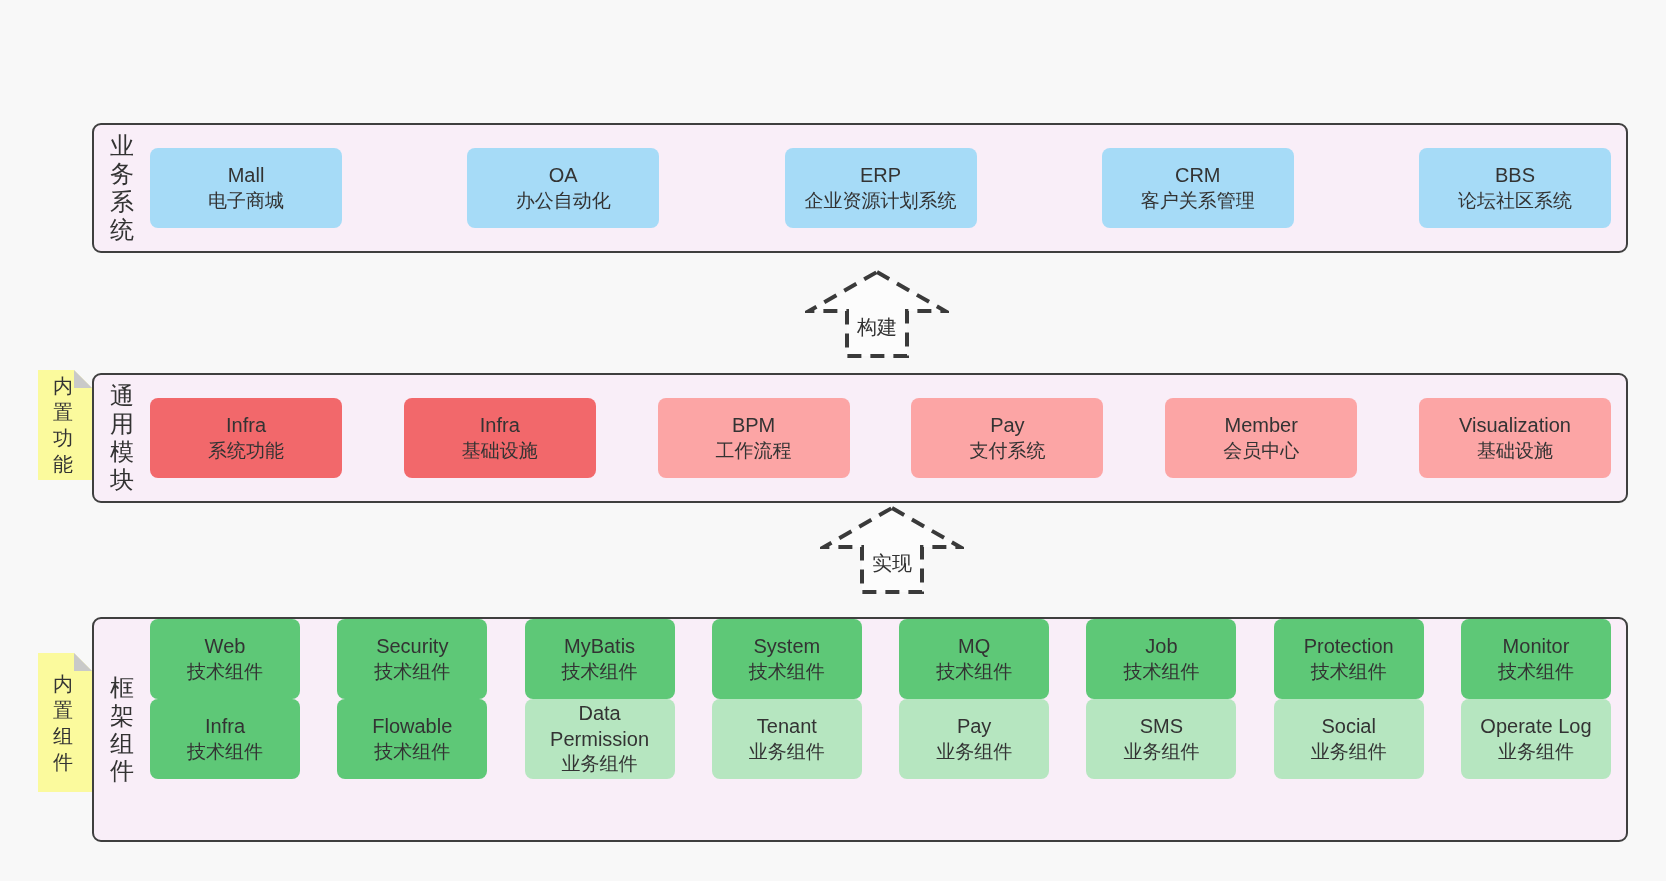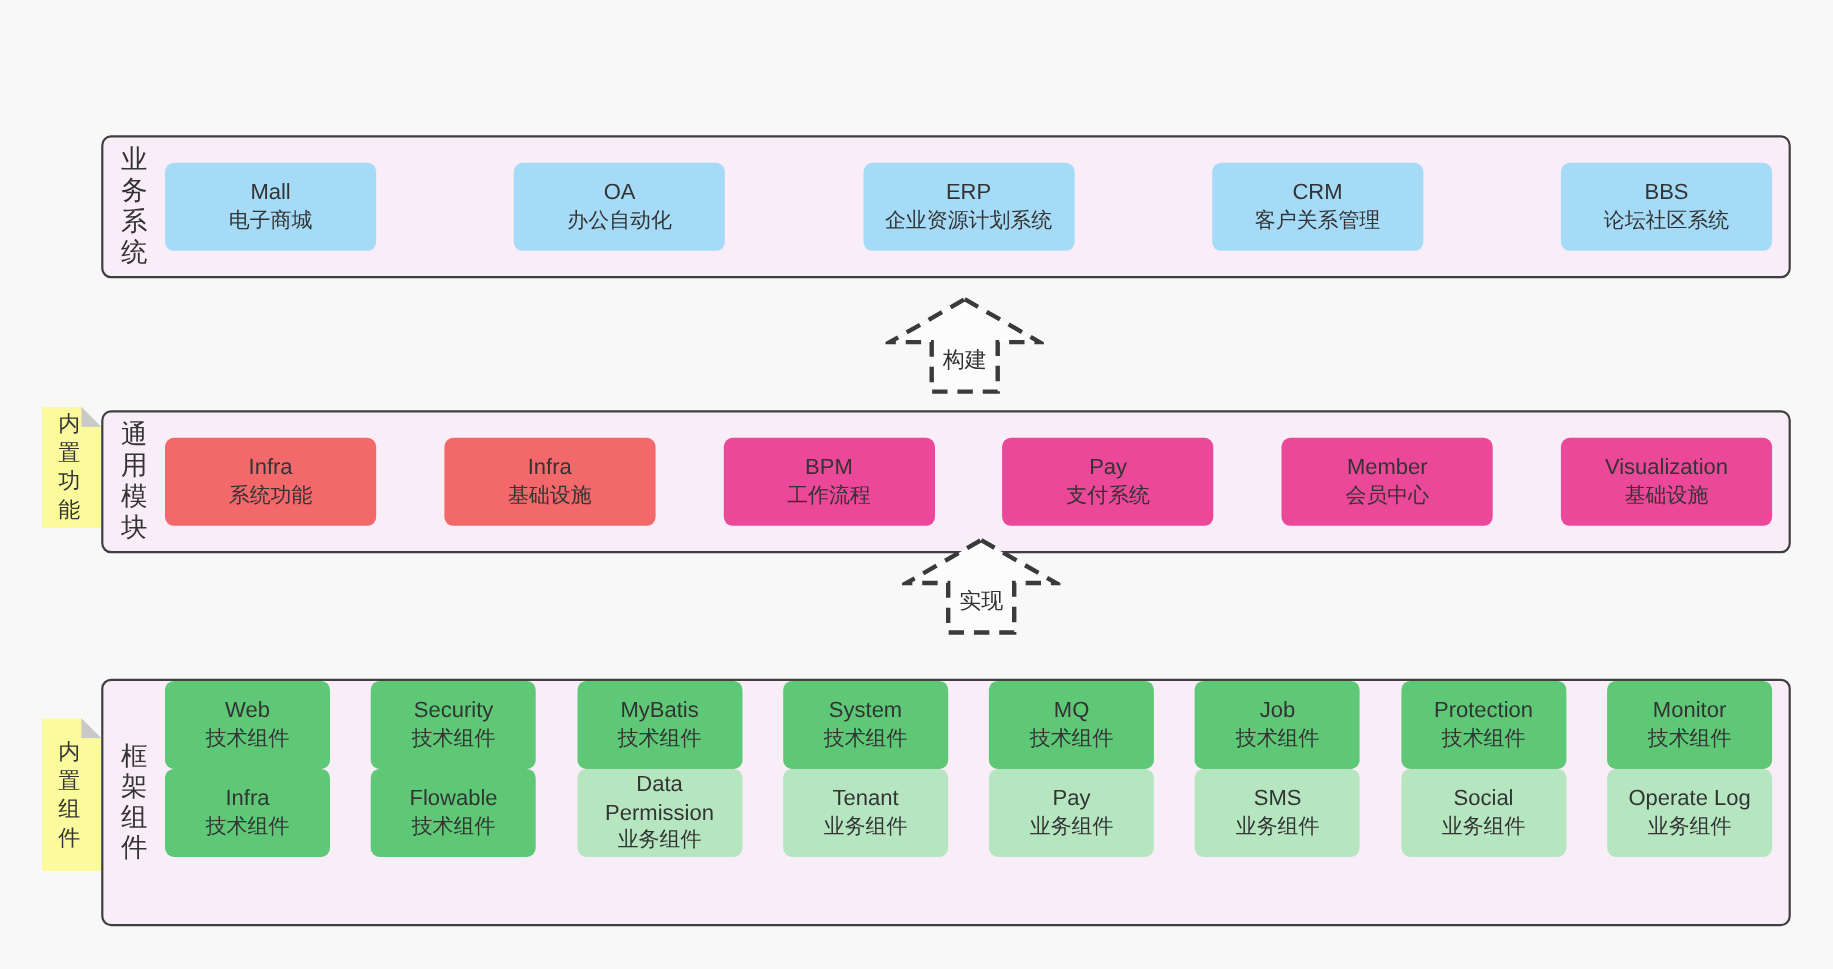--- a/index.html
+++ b/index.html
@@ -47,21 +47,21 @@
   .box{
     width:192px;height:80px;border-radius:8px;box-sizing:border-box;
     display:flex;flex-direction:column;justify-content:center;align-items:center;
     text-align:center;color:var(--text);padding:16px;
   }
   #layer-2 .box{width:150px;}
   .box-en{font-size:20px;line-height:1.28;}
   .box-zh{font-size:19px;line-height:1.28;font-family:Liberation Serif, serif;}
   .blue{background:#a6dbf7;}
   .red{background:#f2686b;}
-  .pink{background:#ec4899;text-align:center;}
+  .pink{background:#fca5a5;text-align:center;}
   .green{background:#5ec877;}
   .green-light{background:#b6e6c0;}
 
   
   .sticky{
     position:absolute;z-index:1;background:#fbfa9d;
     clip-path:polygon(0 0,calc(100% - 18px) 0,100% 18px,100% 100%,0 100%);
     display:flex;align-items:center;justify-content:center;
   }
   .sticky::before{
@@ -71,21 +71,21 @@
   #sticky-0{left:38px;top:370px;width:54px;height:110px;}
   #sticky-1{left:38px;top:653px;width:54px;height:139px;}
   .sticky-text{
     font-size:20px;line-height:1.3;white-space:pre-line;text-align:center;
     color:var(--text);padding-right:4px;
   }
 
   
   .arrow{position:absolute;z-index:3;}
   #arrow-0{left:805px;top:268px;width:144px;height:92px;}
-  #arrow-1{left:820px;top:487px;width:144px;height:92px;}
+  #arrow-1{left:820px;top:504px;width:144px;height:92px;}
   .arrow svg{width:100%;height:100%;display:block;}
   .arrow polygon{
     fill:#fcfcfc;stroke:#3a3a3a;stroke-width:4;
     stroke-dasharray:14 9;stroke-linejoin:miter;
   }
   .arrow-label{
     position:absolute;left:50%;top:46px;transform:translateX(-50%);
     background:#fcfcfc;font-size:20px;color:var(--text);
     padding:0 3px;white-space:nowrap;
   }

